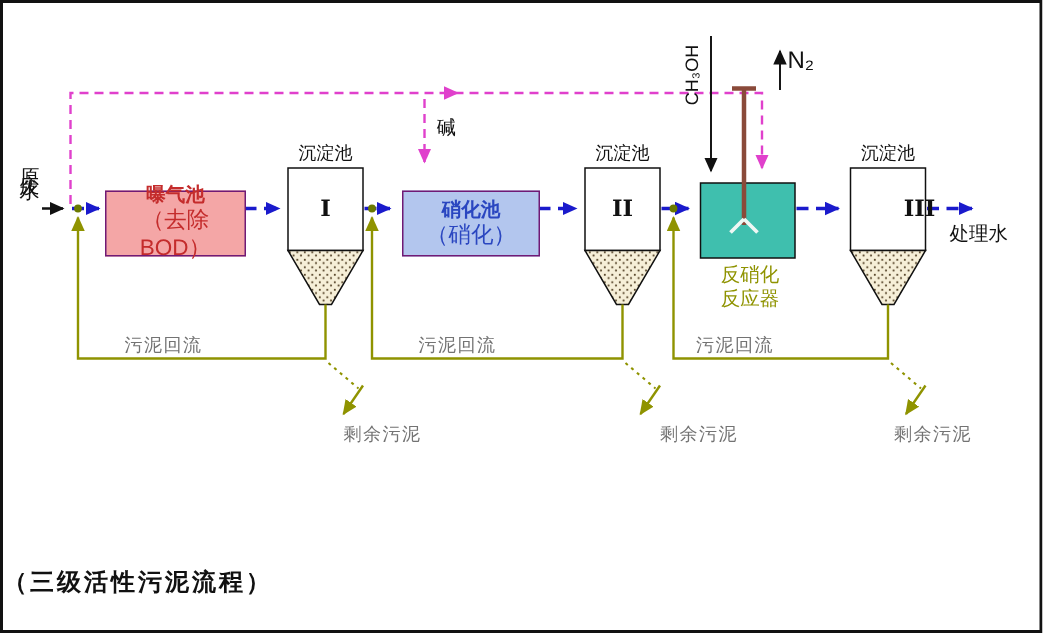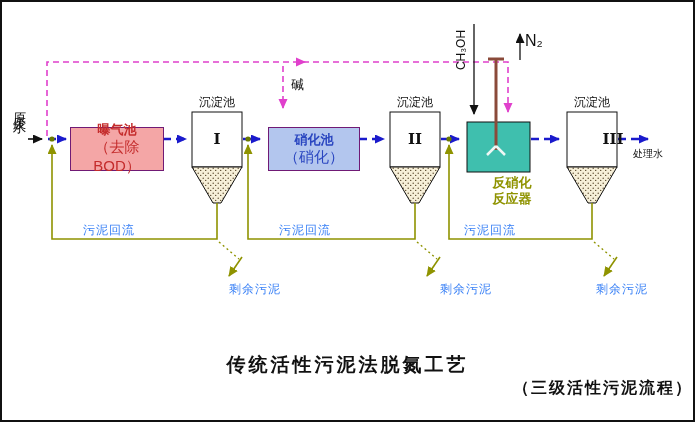--- a/index.html
+++ b/index.html
@@ -14,33 +14,33 @@
     position:absolute;border:1px solid #701a75;display:flex;flex-direction:column;
     align-items:center;justify-content:center;line-height:1.25;text-align:center;
   }
   .unit-name{font-size:13px;font-weight:bold;}
   .unit-sub{font-size:15px;}
   .aeration{left:68px;top:125px;width:92px;height:42px;background:#f4a6a6;color:#c42c2c;}
   .nitri{left:266px;top:125px;width:90px;height:42px;background:#b3c6ee;color:#2a46c0;}
   .settler-label{width:60px;top:92px;text-align:center;font-size:12px;}
   .numeral{width:50px;top:128px;height:18px;line-height:18px;text-align:center;
     font-family:"DejaVu Serif",serif;font-weight:bold;font-size:15px;}
-  .reactor-label{left:474px;top:173px;width:72px;text-align:center;color:#8f9300;
-    font-weight:bold;font-size:13px;line-height:1.25;}
-  .olive-label{width:60px;text-align:center;font-size:12px;color:#3b82f6;letter-spacing:1px;}
+  .reactor-label{left:462px;top:173px;width:72px;text-align:center;color:#8f9300;
+    font-weight:normal;font-size:13px;line-height:1.25;}
+  .olive-label{width:60px;text-align:center;font-size:12px;color:#737373;letter-spacing:1px;}
   .raw-water{left:8px;top:99px;writing-mode:vertical-rl;text-orientation:upright;
     font-size:13.5px;letter-spacing:4px;}
-  .treated-water{left:631px;top:145px;font-size:10px;font-family:Liberation Mono, monospace;}
+  .treated-water{left:631px;top:145px;font-size:13px;font-family:Liberation Mono, monospace;}
   .alkali{left:289px;top:74px;font-size:13px;}
   .n2{left:523px;top:30px;font-size:16px;}
   .ch3oh{left:429px;top:41px;width:60px;height:14px;line-height:14px;text-align:center;
     font-size:12px;transform:rotate(-90deg);}
   .title1{left:0;right:0;top:350px;text-align:center;font-size:19px;font-weight:bold;
     font-family:"Liberation Serif",serif;letter-spacing:3px;}
-  .title2{left:0;right:0;top:376px;text-align:right;font-size:16px;font-weight:bold;
+  .title2{left:0;right:0;top:376px;text-align:left;font-size:16px;font-weight:bold;
     font-family:"Liberation Serif",serif;letter-spacing:2px;}
 </style>
 </head>
 <body>
 
 <div class="canvas">
 
   <svg class="layer" width="695" height="422" viewBox="0 0 695 422">
     <defs>
       <marker id="m-blue" markerUnits="userSpaceOnUse" markerWidth="11" markerHeight="10" refX="9" refY="4.5" orient="auto">
@@ -141,15 +141,14 @@
   <div class="abs treated-water">处理水</div>
 
   <div class="abs olive-label" style="left:77px;top:220px;">污泥回流</div>
   <div class="abs olive-label" style="left:273px;top:220px;">污泥回流</div>
   <div class="abs olive-label" style="left:458px;top:220px;">污泥回流</div>
 
   <div class="abs olive-label" style="left:223px;top:279px;">剩余污泥</div>
   <div class="abs olive-label" style="left:434px;top:279px;">剩余污泥</div>
   <div class="abs olive-label" style="left:590px;top:279px;">剩余污泥</div>
 
-  <div class="abs title1">传统活性污泥法脱氮工艺</div>
   <div class="abs title2">（三级活性污泥流程）</div>
 </div>
 
 </body></html>

